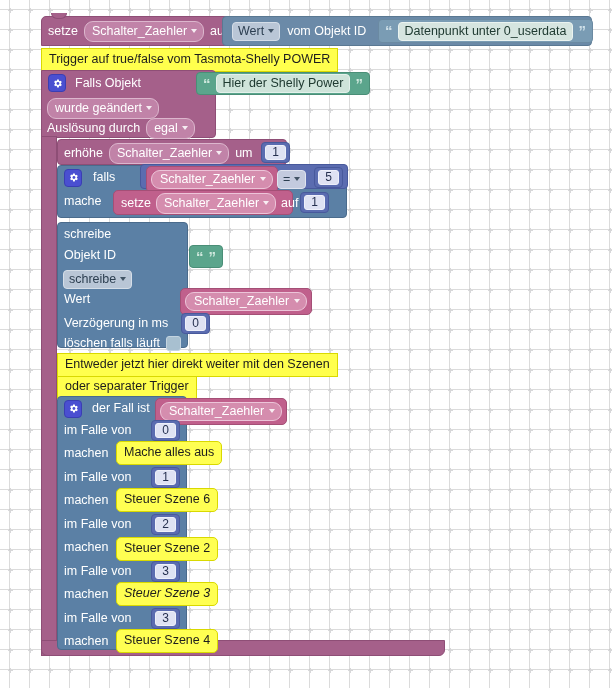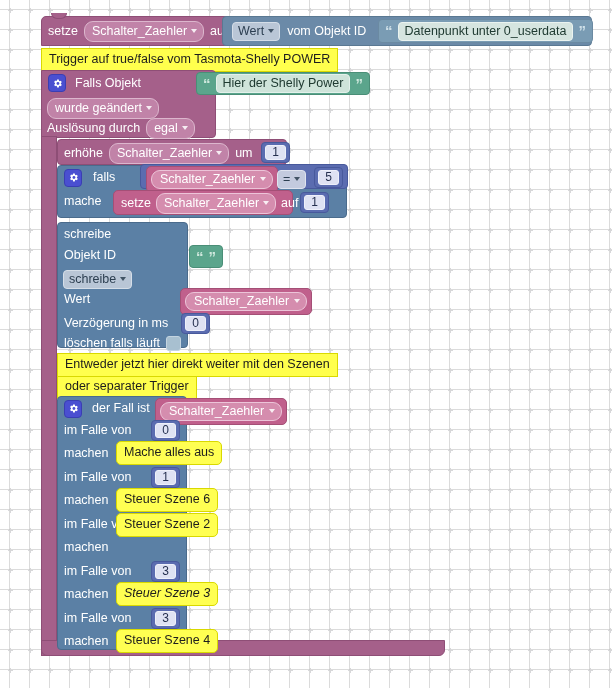--- a/index.html
+++ b/index.html
@@ -1374,21 +1374,21 @@
       <div class="blk num" style="left:151px;top:467px;">
         <span>1</span>
       </div>
       <div class="blk txt" style="left:64px;top:494px;">machen</div>
       <div class="blk" style="left:116px;top:488px;"><div class="cmt round">Steuer Szene 6</div><div class="notch"></div></div>
       <div class="blk txt" style="left:64px;top:518px;">im Falle von</div>
       <div class="blk num" style="left:151px;top:514px;">
         <span>2</span>
       </div>
       <div class="blk txt" style="left:64px;top:541px;">machen</div>
-      <div class="blk" style="left:116px;top:513px;"><div class="cmt round">Steuer Szene 2</div><div class="notch"></div></div>
+      <div class="blk" style="left:116px;top:537px;"><div class="cmt round">Steuer Szene 2</div><div class="notch"></div></div>
       <div class="blk txt" style="left:64px;top:565px;">im Falle von</div>
       <div class="blk num" style="left:151px;top:561px;">
         <span>3</span>
       </div>
       <div class="blk txt" style="left:64px;top:588px;">machen</div>
       <div class="blk" style="left:116px;top:582px;font-style:italic;"><div class="cmt round">Steuer Szene 3</div><div class="notch"></div></div>
       <div class="blk txt" style="left:64px;top:612px;">im Falle von</div>
       <div class="blk num" style="left:151px;top:608px;">
         <span>3</span>
       </div>

